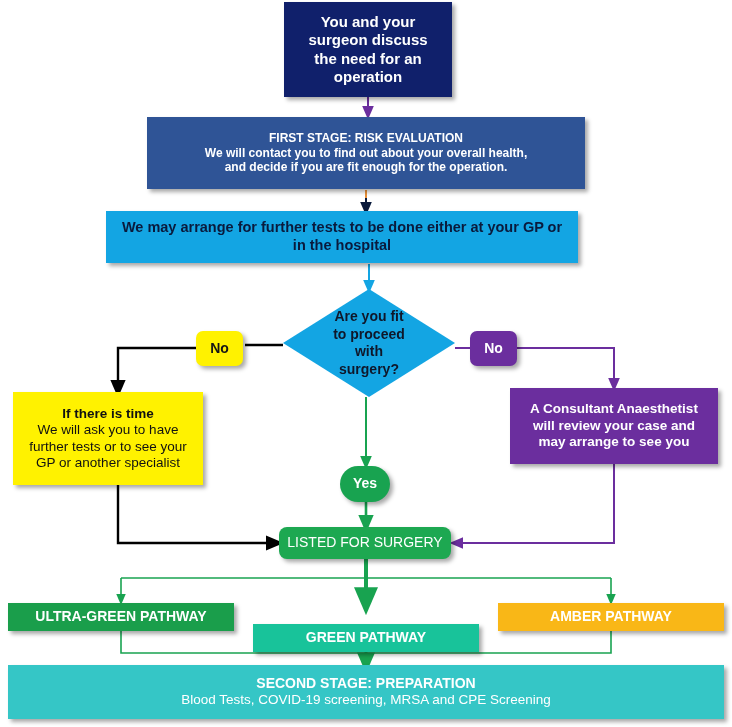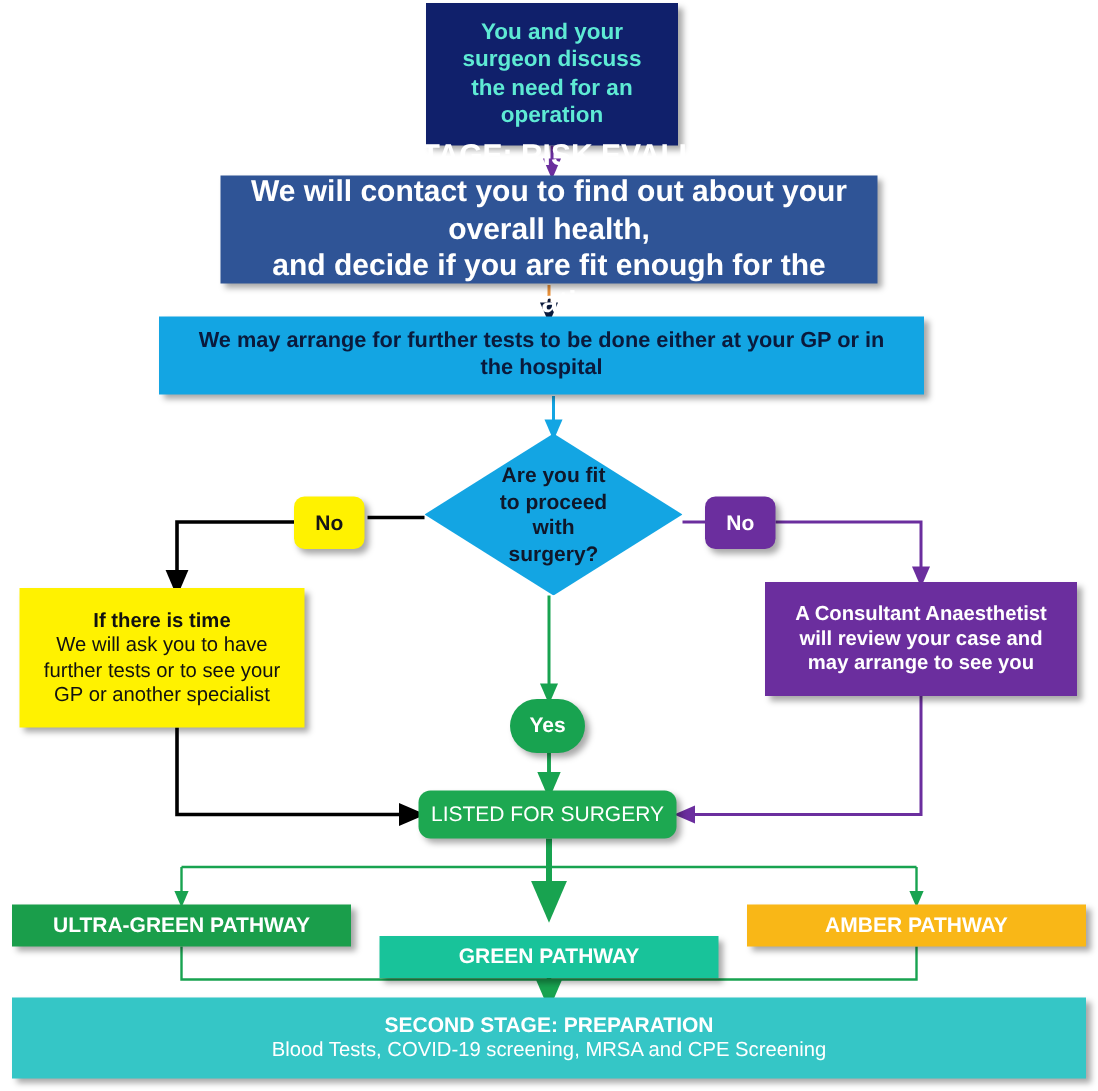--- a/index.html
+++ b/index.html
@@ -29,32 +29,32 @@
     justify-content:center;
     text-align:center;
     line-height:1.22;
     z-index:5;
   }
   .shadow{ box-shadow:3px 3px 4px rgba(0,0,0,0.34); }
 
   
   #n-discuss{
     left:284px; top:2px; width:168px; height:95px;
-    background:#10206B; color:#5eead4;
+    background:#10206B; color:#ffffff;
     font-size:15px; font-weight:bold;
     padding:2px 12px;
   }
   #n-firststage{
     left:147px; top:117px; width:438px; height:72px;
     background:#2F5496; color:#ffffff;
-    font-size:20px; font-weight:bold;
+    font-size:12px; font-weight:bold;
     padding:2px 10px;
   }
   #n-tests{
-    left:106px; top:211px; width:510px; height:52px;
+    left:106px; top:211px; width:472px; height:52px;
     background:#13A5E3; color:#0A1A3C;
     font-size:14.5px; font-weight:bold;
     padding:2px 14px;
   }
   #n-diamond{
     left:283px; top:289px; width:172px; height:108px;
     color:#0f172a; font-size:14px; font-weight:bold;
     background:transparent;
   }
   #n-diamond .dshape{

